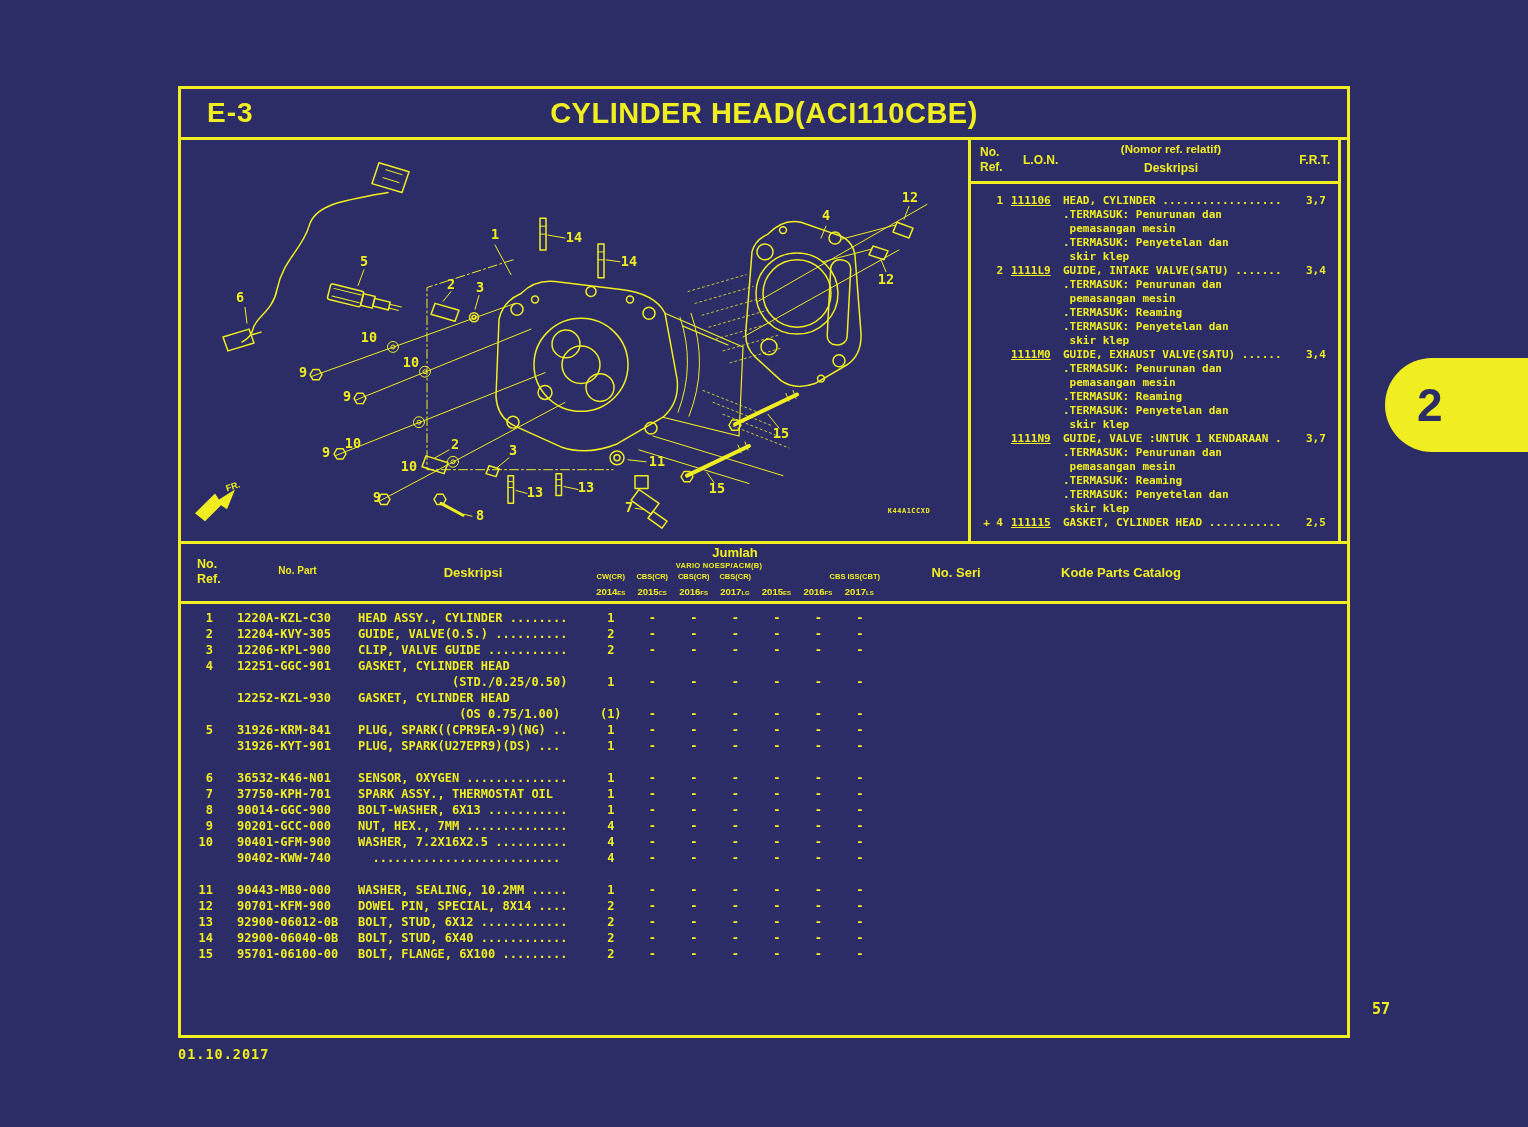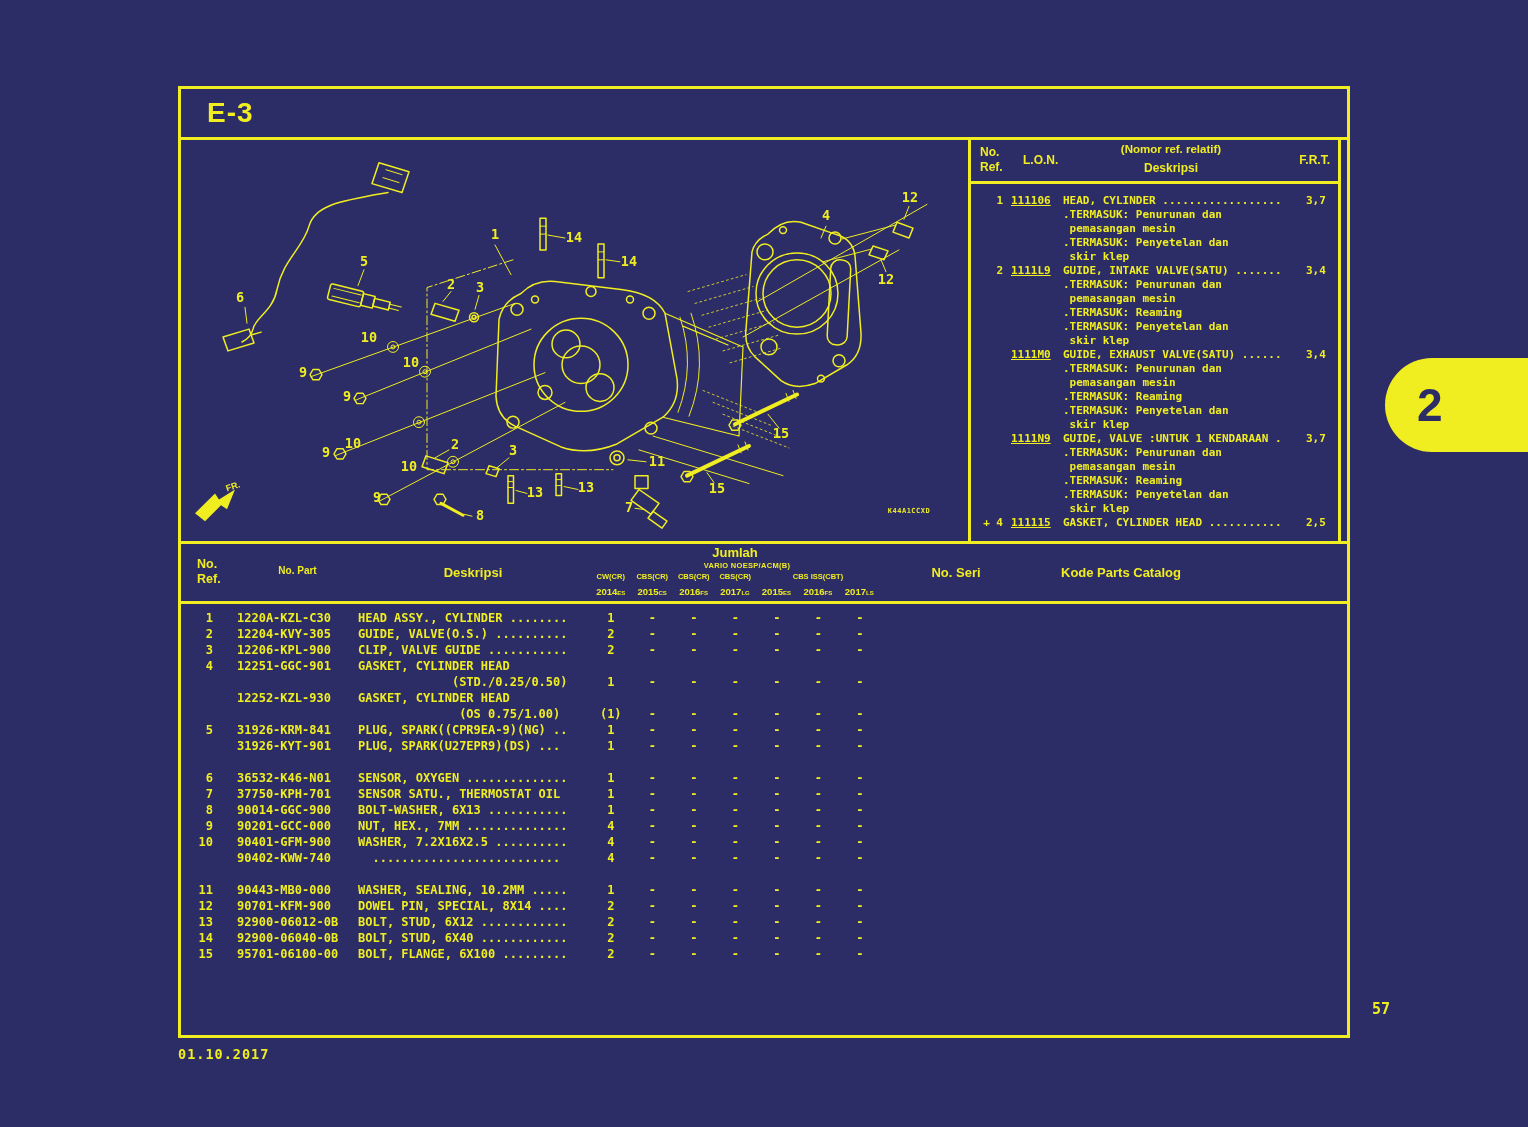--- a/index.html
+++ b/index.html
@@ -52,24 +52,24 @@
   
   .tablehead{
     position:absolute;left:0;top:452px;width:1166px;height:63px;
     border-top:3px solid var(--y);border-bottom:3px solid var(--y);
     font-family:"Liberation Sans",sans-serif;
   }
   .th-noref{position:absolute;left:16px;top:13px;font-size:12.5px;line-height:15px;}
   .th-part{position:absolute;left:56px;top:21px;width:121px;text-align:center;font-size:10px;}
   .th-desk{position:absolute;left:176px;top:21px;width:232px;text-align:center;font-size:13px;}
   .th-jumlah{position:absolute;left:409px;top:1px;width:290px;text-align:center;font-size:13px;}
-  .th-group{position:absolute;left:421px;top:17px;width:290px;text-align:center;font-size:7.5px;letter-spacing:.3px;}
+  .th-group{position:absolute;left:393px;top:17px;width:290px;text-align:center;font-size:7.5px;letter-spacing:.3px;}
   .th-models{position:absolute;left:409px;top:28px;width:290px;display:flex;font-size:7.5px;}
   .th-model{width:41.5px;text-align:center;white-space:nowrap;}
-  .th-model:last-child{width:124px;}
+  .th-model:last-child{width:124px;text-align:right;}
   .th-years{position:absolute;left:409px;top:42px;width:290px;display:flex;font-size:9.5px;}
   .th-year{width:41.5px;text-align:center;white-space:nowrap;}
   .ys{font-size:6px;}
   .th-seri{position:absolute;left:700px;top:21px;width:150px;text-align:center;font-size:13px;}
   .th-kode{position:absolute;left:880px;top:21px;width:220px;font-size:13px;}
   .tablebody{position:absolute;left:0;top:521px;width:1166px;}
   .pline{display:flex;height:16px;line-height:16px;font-size:12px;}
   .pl-ref{width:32px;text-align:right;}
   .pl-part{width:121px;margin-left:24px;}
   .pl-desc{width:232px;white-space:pre;}
@@ -87,20 +87,21 @@
     display:flex;align-items:center;padding-left:32px;
   }
 </style>
 </head>
 <body>
 
 <div class="frame">
 
   <div class="titlebar">
     <div class="pagecode">E-3</div>
+    <div class="maintitle">CYLINDER HEAD(ACI110CBE)</div>
   </div>
 
   <div class="diagram">
     <svg viewBox="0 0 784 400" preserveAspectRatio="none">
       <g stroke="#f0ee20" fill="none" stroke-width="1.5" stroke-linecap="round" stroke-linejoin="round">
 
         <g>
           <path d="M196,20 l30,9 -7,21 -30,-9 z"></path>
           <path d="M203,27 l16,5 M200,35 l16,5" stroke-width="1"></path>
           <path d="M205,50 C160,58 132,62 126,84 C120,106 100,118 94,148 C90,170 72,176 70,188 C68,196 63,199 59,201"></path>
@@ -591,21 +592,21 @@
       <span class="pl-q">-</span>
       <span class="pl-q">-</span>
       <span class="pl-q">-</span>
       <span class="pl-q">-</span>
       <span class="pl-q">-</span>
       <span class="pl-q">-</span>
     </div>
       <div class="pline">
       <span class="pl-ref">7</span>
       <span class="pl-part">37750-KPH-701</span>
-      <span class="pl-desc">SENSOR SATU., THERMOSTAT OIL</span>
+      <span class="pl-desc">SPARK ASSY., THERMOSTAT OIL</span>
       <span class="pl-q">1</span>
       <span class="pl-q">-</span>
       <span class="pl-q">-</span>
       <span class="pl-q">-</span>
       <span class="pl-q">-</span>
       <span class="pl-q">-</span>
       <span class="pl-q">-</span>
     </div>
       <div class="pline">
       <span class="pl-ref">8</span>

